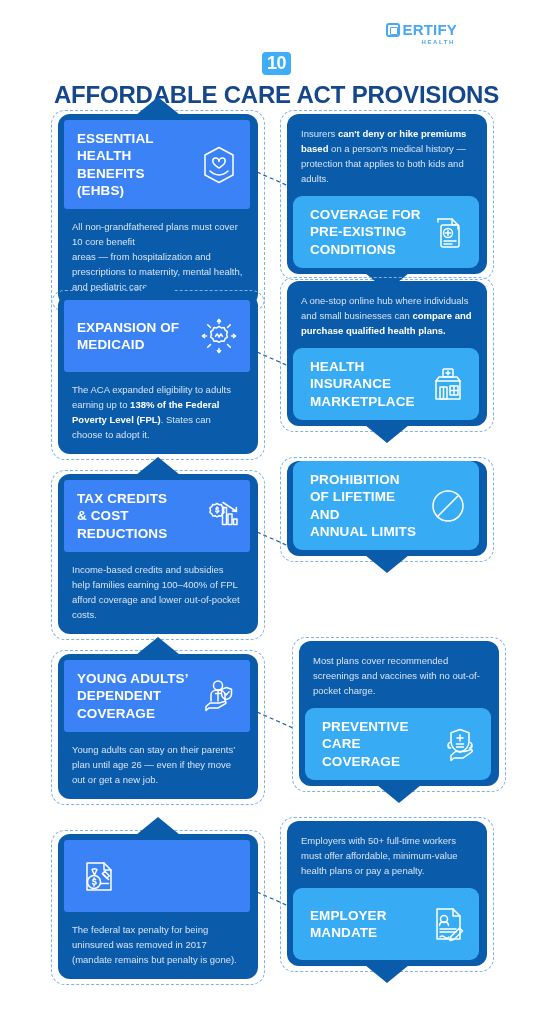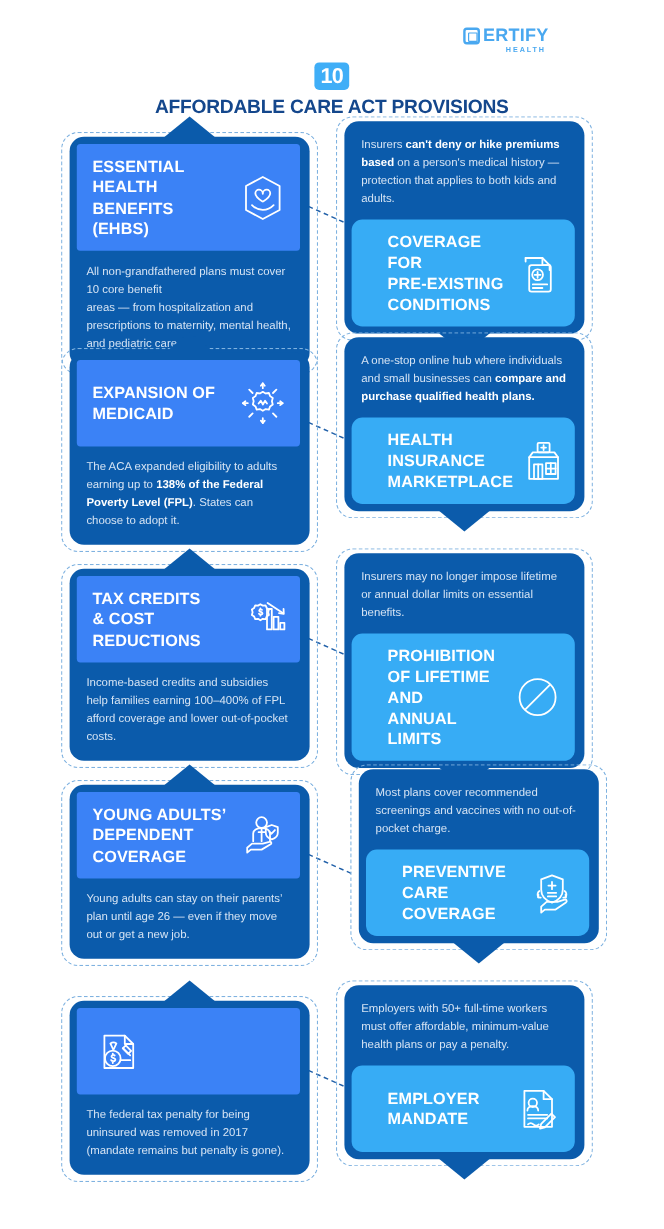--- a/index.html
+++ b/index.html
@@ -80,21 +80,21 @@
     background: #3FAEF7;
     color: #ffffff;
     font-size: 18px;
     font-weight: bold;
     border-radius: 4px;
     padding: 2px 5px 3px 5px;
     line-height: 1;
     letter-spacing: -0.5px;
   }
   .title-text {
-    font-size: 16px;
+    font-size: 24px;
     font-weight: bold;
     color: #14478C;
     letter-spacing: -0.2px;
     white-space: nowrap;
   }
 
   
   .row {
     position: absolute;
     left: 0;
@@ -152,21 +152,21 @@
   
   .card-right .body {
     position: relative;
     padding: 12px 14px 10px 14px;
   }
   .card-right .head {
     position: relative;
     margin: 0 8px 6px 6px;
     background: #37ACF5;
     border-radius: 9px;
-    padding: 10px 10px 10px 30px;
+    padding: 10px 10px 10px 17px;
     min-height: 72px;
     display: flex;
     align-items: center;
     justify-content: space-between;
     gap: 4px;
   }
 
   .head-title {
     font-size: 13.5px;
     font-weight: bold;
@@ -255,21 +255,21 @@
                 <path fill="none" stroke="#ffffff" stroke-width="1.5" stroke-linecap="round" stroke-linejoin="round" d="M21 17.5c0-2 1.6-3.4 3.3-3.4 1.6 0 2.9 1.3 2.9 3 0 3.4-4.7 6-6.2 6.9-1.5-.9-6.2-3.5-6.2-6.9 0-1.7 1.3-3 2.9-3 1.7 0 3.3 1.4 3.3 3.4z"></path>
                 <path fill="none" stroke="#ffffff" stroke-width="1.5" stroke-linecap="round" stroke-linejoin="round" d="M12 27c2.5 2.6 5.6 3.9 9 3.9s6.5-1.3 9-3.9"></path>
               </svg>
             </div>
           </div>
           <div class="body">
             <div class="body-text">All non-grandfathered plans must cover 10 core benefit
 areas — from hospitalization and prescriptions to maternity, mental health, and pediatric care.</div>
           </div>
         </div>
-        <div class="card card-right" style="top: 3px;">
+        <div class="card card-right" style="top: 16px;">
           <div class="dash"></div>
           <div class="plate" style="height:100%"></div>
           <div class="arrow-down"></div>
           <div class="body">
             <div class="body-text">Insurers <b>can't deny or hike premiums based</b> on a person's medical history — protection that applies to both kids and adults.</div>
           </div>
           <div class="head">
             <div class="head-title">COVERAGE FOR
 PRE-EXISTING
 CONDITIONS</div>
@@ -362,23 +362,20 @@
             </div>
           </div>
           <div class="body">
             <div class="body-text">Income-based credits and subsidies help families earning 100–400% of FPL afford coverage and lower out-of-pocket costs.</div>
           </div>
         </div>
         <div class="card card-right" style="top: 3px;">
           <div class="dash"></div>
           <div class="plate" style="height:100%"></div>
           <div class="arrow-down"></div>
-          <div class="body">
-            <div class="body-text">Insurers may no longer impose lifetime or annual dollar limits on essential benefits.</div>
-          </div>
           <div class="head">
             <div class="head-title">PROHIBITION
 OF LIFETIME AND
 ANNUAL LIMITS</div>
             <div class="head-icon">
               <svg viewBox="0 0 42 42">
                 <circle fill="none" stroke="#ffffff" stroke-width="1.5" stroke-linecap="round" stroke-linejoin="round" cx="21" cy="21" r="15"></circle>
                 <path fill="none" stroke="#ffffff" stroke-width="1.5" stroke-linecap="round" stroke-linejoin="round" d="M10.8 31.2 31.2 10.8"></path>
               </svg>
             </div>

